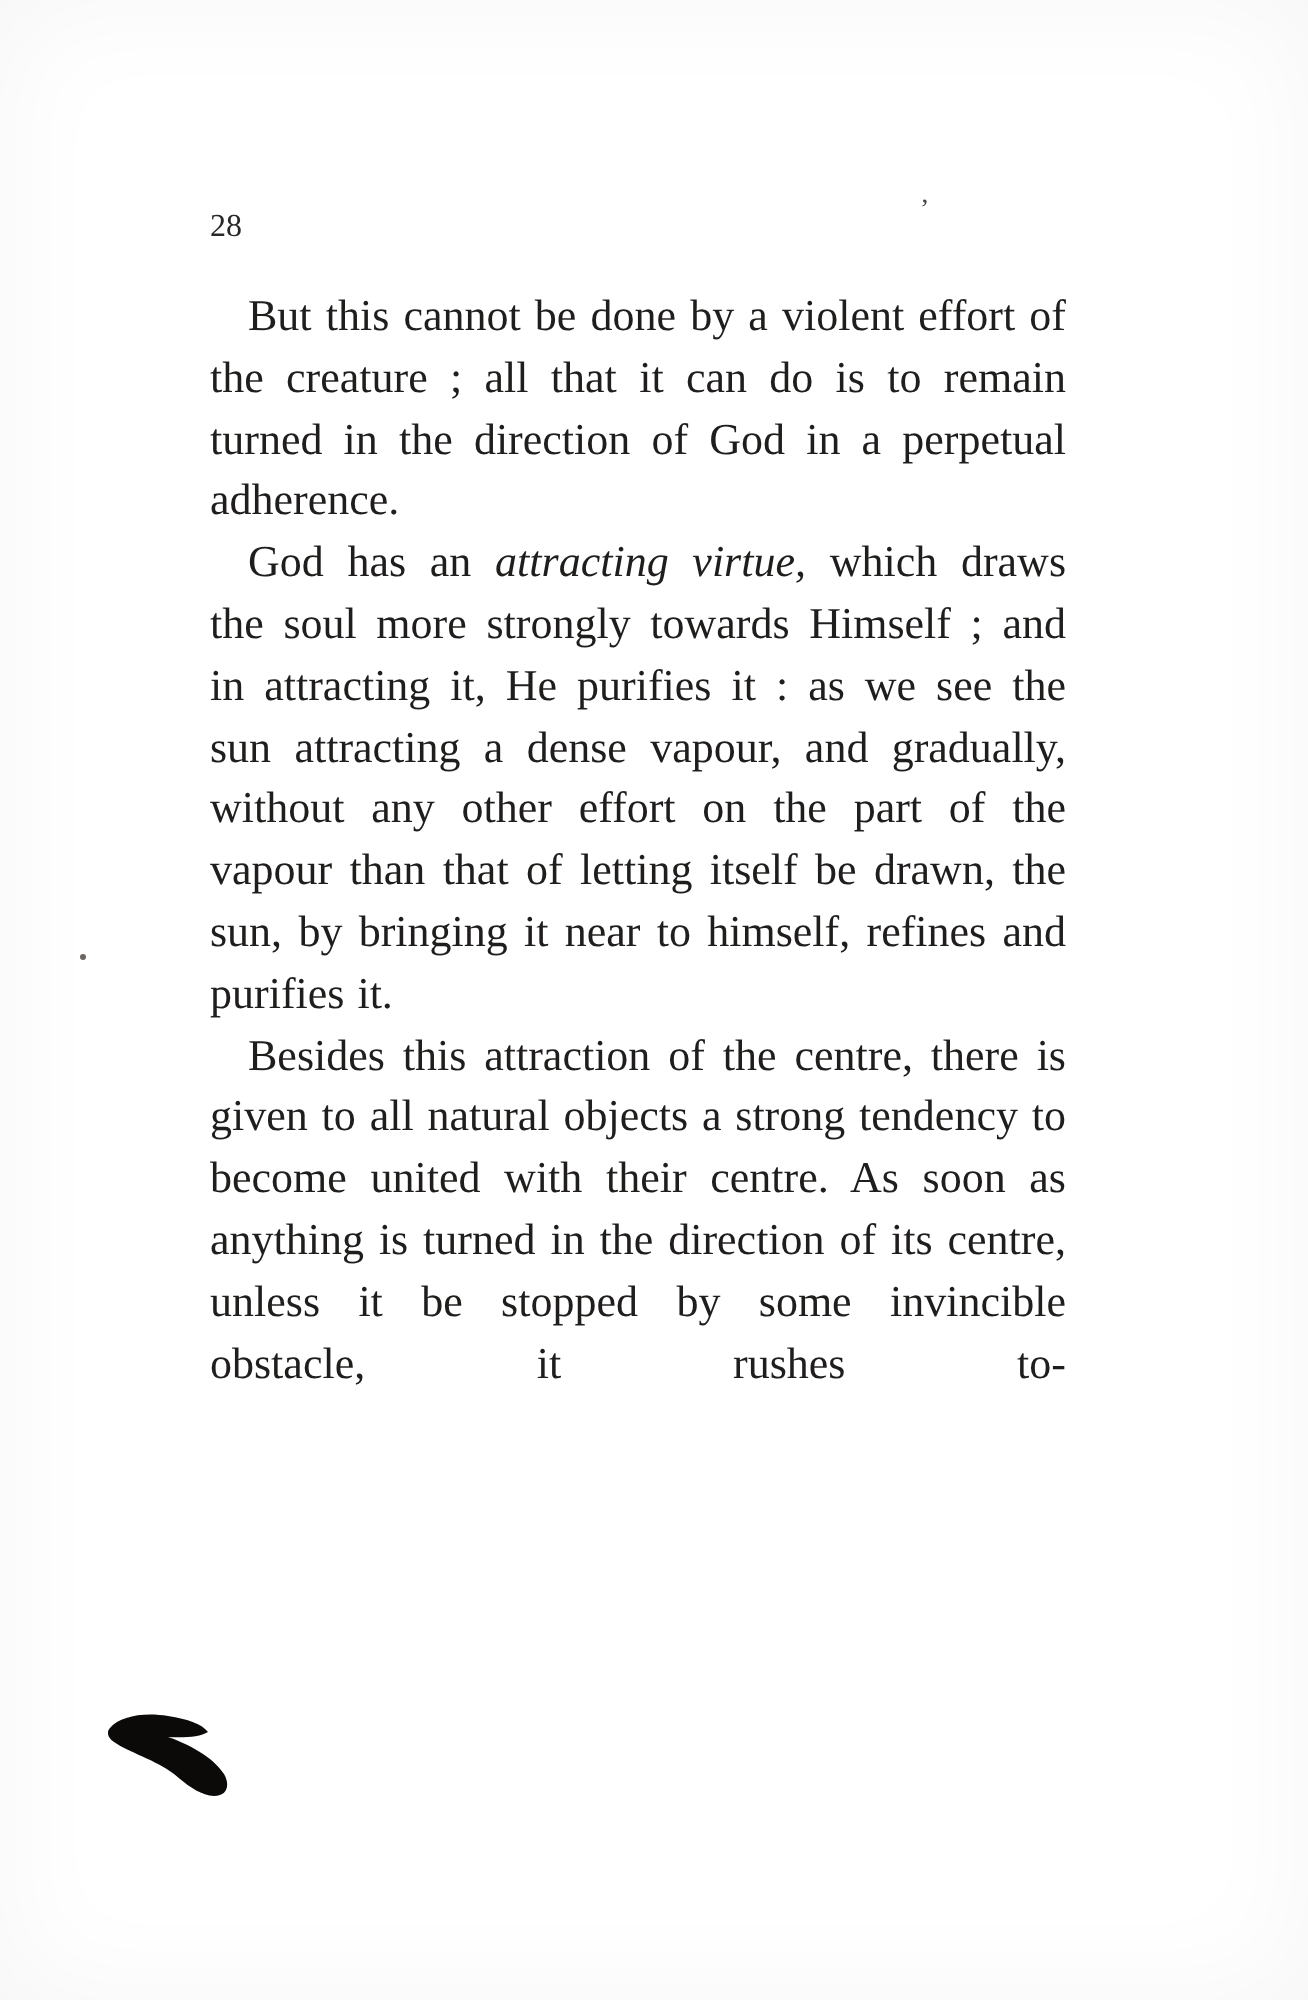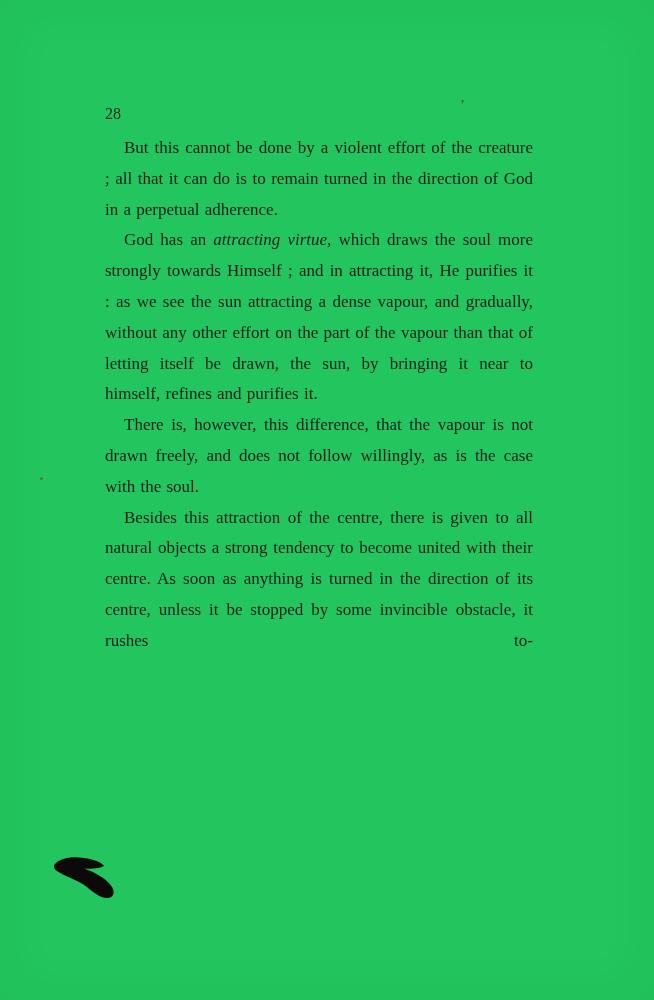--- a/index.html
+++ b/index.html
@@ -5,21 +5,21 @@
   html, body {
     margin: 0;
     padding: 0;
     background: #e9e7e2;
   }
   .page {
     position: relative;
     width: 654px;
     height: 1000px;
     margin: 0 auto;
-    background: #22c55e;
+    background: #ffffff;
     box-shadow: inset 0 0 60px rgba(0,0,0,0.04);
     font-family: "Liberation Serif", serif;
     color: #211f1e;
     overflow: hidden;
   }
   .page-header {
     position: absolute;
     top: 104px;
     left: 105px;
     width: 428px;
@@ -45,24 +45,24 @@
   }
   .header-artifact {
     position: absolute;
     left: 355px;
     top: -6px;
     font-size: 14px;
     color: #4a4742;
   }
   .body-text {
     position: absolute;
-    top: 133px;
+    top: 143px;
     left: 105px;
     width: 428px;
-    font-size: 17px;
+    font-size: 22px;
     line-height: 30.8px;
     text-align: justify;
     color: #201e1c;
   }
   .body-text p {
     margin: 0;
     text-indent: 19px;
     word-spacing: 1px;
   }
   .body-text p.justify-last {
@@ -99,21 +99,20 @@
 <div class="page">
 
   <div class="page-header">
     <span class="page-number">28</span>
     <span class="header-artifact">’</span>
   </div>
 
   <div class="body-text">
     <p>But this cannot be done by a violent effort of the creature ; all that it can do is to remain turned in the direction of God in a perpetual adherence.</p>
     <p><span>God has an </span><i>attracting virtue,</i><span> which draws the soul more strongly towards Himself ; and in attracting it, He purifies it : as we see the sun attracting a dense vapour, and gradually, without any other effort on the part of the vapour than that of letting itself be drawn, the sun, by bringing it near to himself, refines and purifies it.</span></p>
-    <p>There is, however, this difference, that the vapour is not drawn freely, and does not follow willingly, as is the case with the soul.</p>
     <p class="justify-last">Besides this attraction of the centre, there is given to all natural objects a strong tendency to become united with their centre.  As soon as anything is turned in the direction of its centre, unless it be stopped by some invincible obstacle, it rushes to-</p>
   </div>
 
   <div class="scan-dot"></div>
 
   <div class="ink-smudge">
     <svg viewBox="0 0 64 44" xmlns="http://www.w3.org/2000/svg">
       <path d="M1,8 C6,2 18,0 30,2 C40,3.5 47,6 50,10
                C46,12.5 38,13 30,12.5
                C40,16 52,22 58,31

